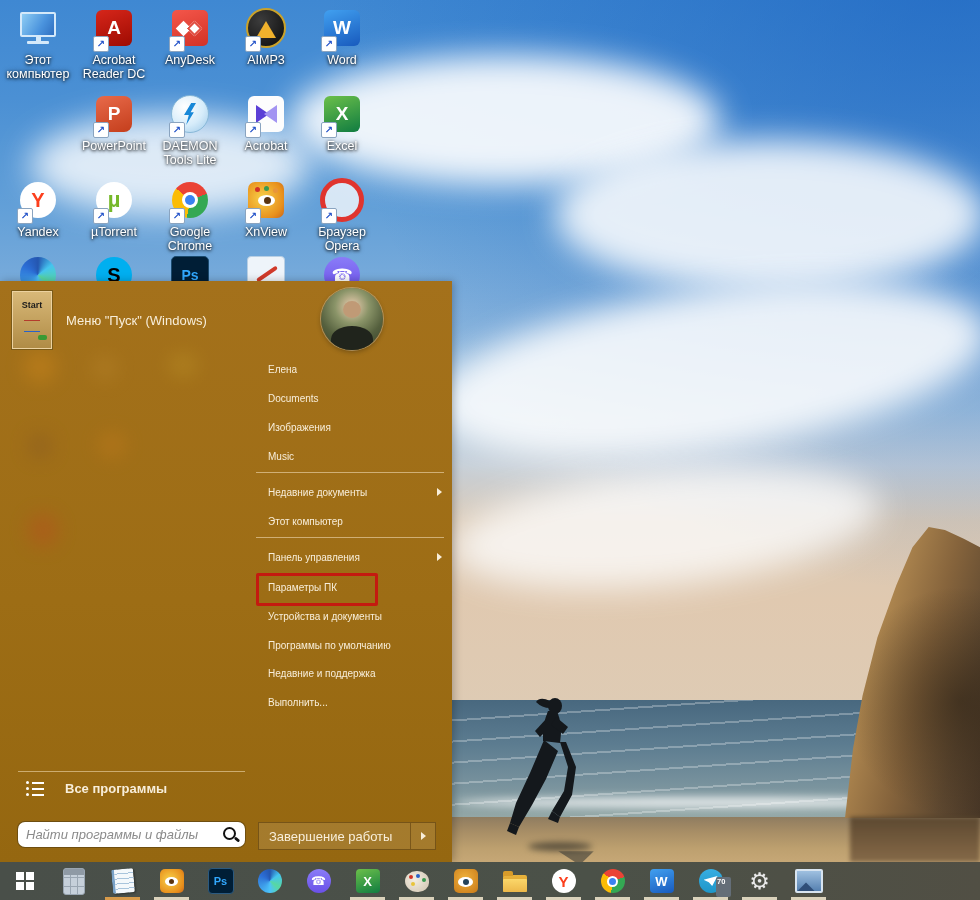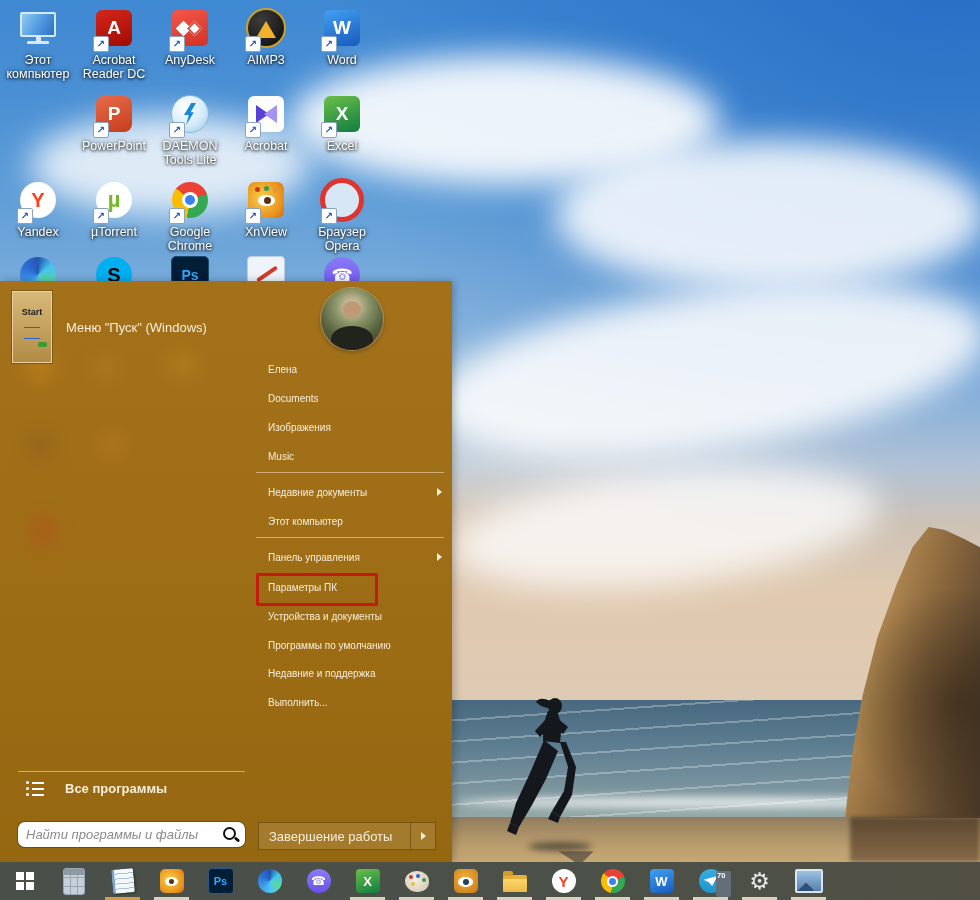--- a/index.html
+++ b/index.html
@@ -98,21 +98,21 @@
   .i-viber{width:36px;height:36px;border-radius:50%;background:linear-gradient(#8a7cf8,#6a50e8);
     color:#fff;font-size:17px;display:flex;align-items:center;justify-content:center;}
 
   
   .menu{position:absolute;left:0;top:281px;width:452px;height:581px;z-index:5;color:#f8eeda;
     background:linear-gradient(180deg,#a4711b 0%,#9d6d15 55%,#956710 100%);
     box-shadow:2px 0 8px rgba(0,0,0,.25);}
   .gb{position:absolute;border-radius:50%;filter:blur(9px);}
   .pinned{position:absolute;left:12px;top:10px;display:flex;align-items:center;gap:14px;}
   .stile{width:38px;height:40px;background:linear-gradient(#d8b878,#b08c46);
-    border:1px solid #ecd2a0;box-shadow:0 0 0 1px #7a5a18;display:flex;flex-direction:column;align-items:center;padding:15px 0;gap:8px;}
+    border:1px solid #ecd2a0;box-shadow:0 0 0 1px #7a5a18;display:flex;flex-direction:column;align-items:center;padding:8px 0;gap:8px;}
   .stile .t{font-size:9px;font-weight:bold;color:#1c1c1c;line-height:10px;}
   .stile .r1,.stile .r2{width:16px;height:2px;margin-top:2px;}
   .stile .r1{background:#b43c2c;} .stile .r2{background:#2a62c8;}
   .stile .blob{width:9px;height:9px;background:#3a9a34;border-radius:2px;align-self:flex-end;margin:-5px 4px 0 0;}
   .pinned-label{font-size:13px;}
   .apdiv{position:absolute;left:18px;top:490px;width:227px;height:1px;background:rgba(248,228,190,.55);}
   .allprog{position:absolute;left:26px;top:500px;display:flex;align-items:center;gap:21px;font-size:13px;font-weight:bold;}
   .listicon{display:flex;flex-direction:column;gap:3px;}
   .listicon b{display:flex;align-items:center;gap:3px;}
   .listicon b i{width:3px;height:3px;background:#fff;border-radius:50%;}
@@ -182,21 +182,21 @@
     background:linear-gradient(#fbd76a,#edb84a);}
   .mi-yandex{width:24px;height:24px;border-radius:50%;background:#fff;color:#fc3f1d;font-size:15px;}
   .mi-chrome{position:relative;width:24px;height:24px;border-radius:50%;
     background:conic-gradient(from -50deg,#ea4335 0 120deg,#34a853 120deg 240deg,#fbbc05 240deg 360deg);}
   .mi-chrome::before{content:"";position:absolute;left:6.5px;top:6.5px;width:11px;height:11px;background:#fff;border-radius:50%;}
   .mi-chrome::after{content:"";position:absolute;left:8.5px;top:8.5px;width:7px;height:7px;background:#3b82f0;border-radius:50%;}
   .mi-word{width:24px;height:24px;border-radius:4px;background:linear-gradient(160deg,#41a0f0,#185abd);color:#fff;font-size:13px;}
   .mi-tg{position:relative;width:24px;height:24px;border-radius:50%;background:linear-gradient(#37aee2,#1e96c8);}
   .mi-tg::before{content:"";position:absolute;left:5px;top:7px;width:14px;height:10px;background:#fff;
     clip-path:polygon(0 38%,100% 0,62% 100%,38% 62%);}
-  .badge{position:absolute;right:4px;bottom:3px;min-width:13px;height:26px;background:#646e78;border-radius:2px;
+  .badge{position:absolute;right:4px;bottom:3px;min-width:13px;height:20px;background:#646e78;border-radius:2px;
     color:#fff;font-size:7.5px;line-height:10px;text-align:left;padding:0 1px;font-weight:bold;}
   .mi-gear{color:#e8e8e8;font-size:23px;line-height:1;font-family:"DejaVu Sans",sans-serif;}
   .mi-photos{position:relative;width:24px;height:20px;border:2px solid #d8e4f0;border-radius:2px;overflow:hidden;
     background:linear-gradient(#9fc0e0,#5580b0);}
   .mi-photos::before{content:"";position:absolute;bottom:-6px;left:3px;width:12px;height:12px;background:#2f4e78;transform:rotate(45deg);}
 </style>
 </head>
 <body>
 
 <div class="desktop">

